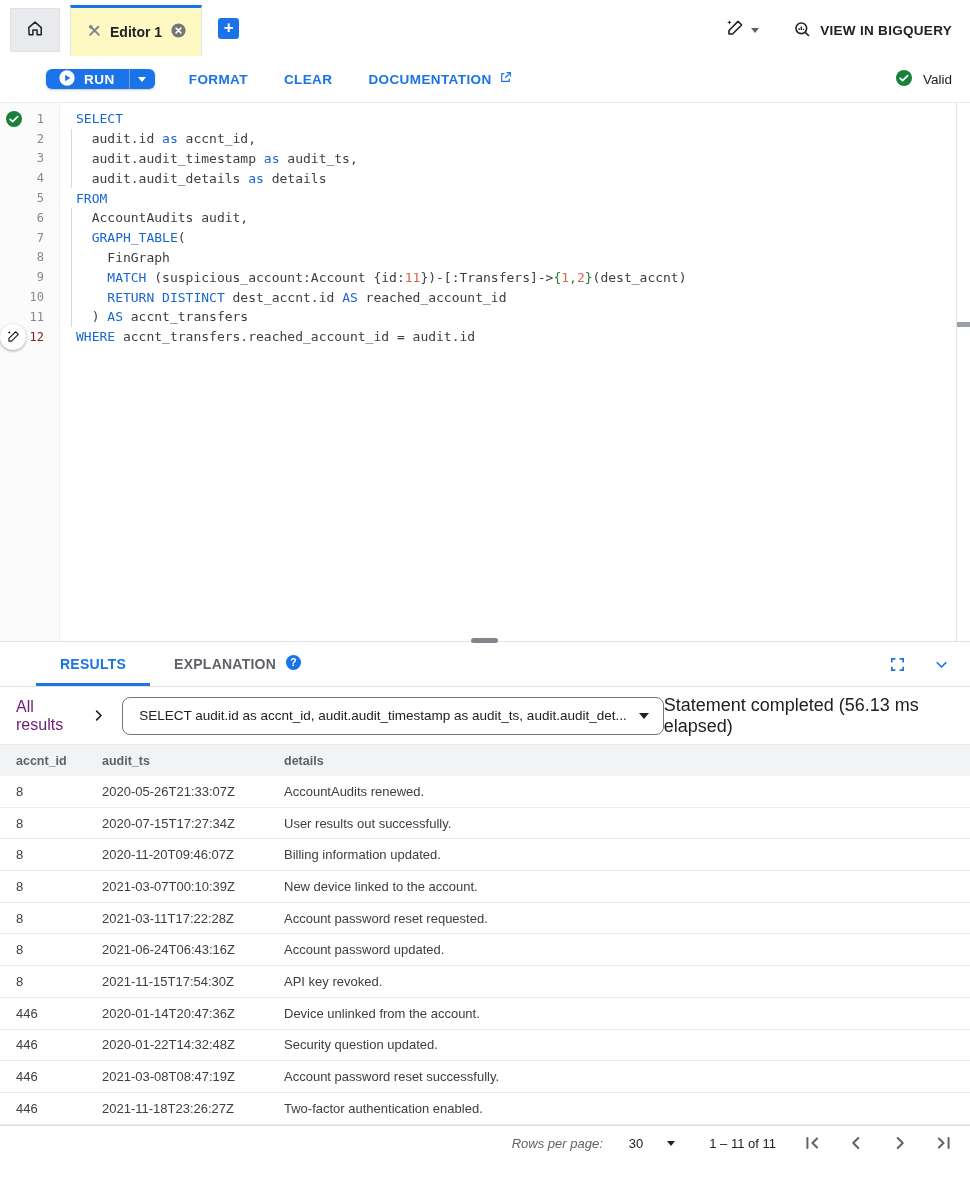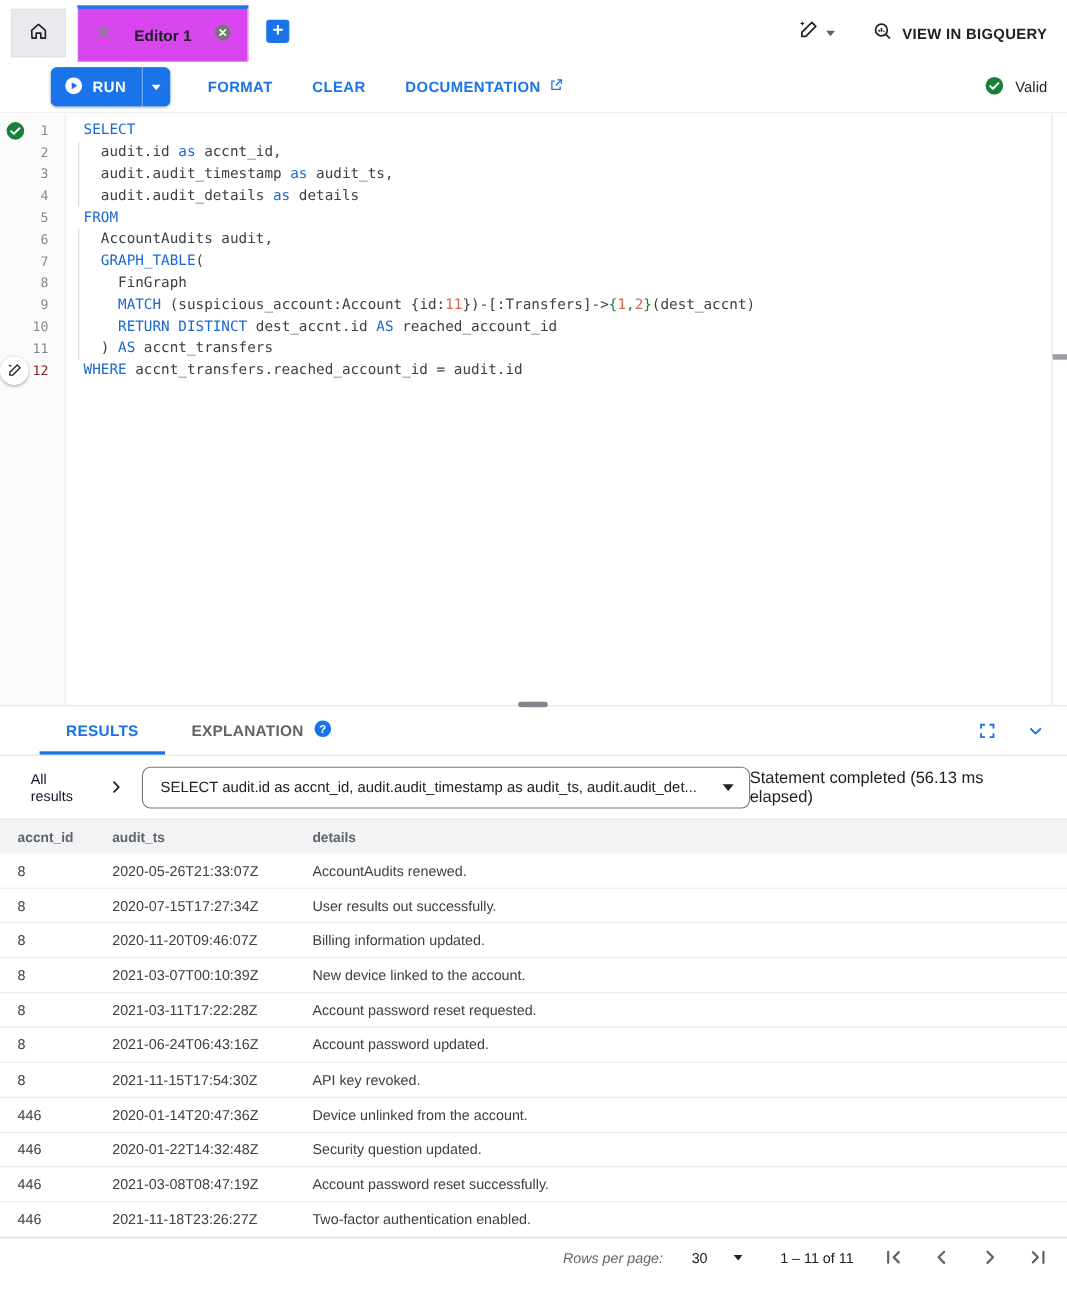--- a/index.html
+++ b/index.html
@@ -2,31 +2,31 @@
 <html><head>
 <meta charset="utf-8">
 <style>
   * { margin:0; padding:0; box-sizing:border-box; }
   html,body { width:970px; height:1180px; }
   body { font-family:"Liberation Sans", sans-serif; background:#fff; color:#202124; overflow:hidden; position:relative; }
 
   
   .tabbar { height:56px; display:flex; align-items:flex-end; background:#fff; position:relative; }
   .home-tab { width:50px; height:44px; margin:0 0 4px 10px; background:#e9eaed; border:1px solid #dfe1e5; display:flex; align-items:center; justify-content:center; cursor:pointer; }
-  .editor-tab { height:51px; margin-left:10px; padding:0 14px 0 16px; background:#d946ef; border-left:1px solid #e4e6ea; border-right:1px solid #e4e6ea; border-top:3px solid #1a73e8; display:flex; align-items:center; gap:20px; }
+  .editor-tab { height:51px; margin-left:10px; padding:0 14px 0 16px; background:#fef9c3; border-left:1px solid #e4e6ea; border-right:1px solid #e4e6ea; border-top:3px solid #1a73e8; display:flex; align-items:center; gap:8px; }
   .editor-tab .tab-label { font-size:14px; font-weight:bold; color:#202124; }
   .new-tab { width:21px; height:21px; margin:0 0 17px 16px; background:#1a73e8; border-radius:3px; color:#fff; font-size:17px; line-height:19px; text-align:center; font-weight:bold; cursor:pointer; }
   .tabbar-right { margin-left:auto; display:flex; align-items:center; gap:34px; padding-right:18px; margin-bottom:14px; }
   .magic-btn { display:flex; align-items:center; gap:7px; cursor:pointer; }
   .viewbq { display:flex; align-items:center; gap:8px; cursor:pointer; }
   .viewbq span { font-size:13.5px; font-weight:bold; letter-spacing:.3px; color:#202124; }
 
   
   .toolbar { height:47px; display:flex; align-items:center; padding-left:46px; border-bottom:1px solid #e8eaed; background:#fff; }
-  .runbtn { display:flex; height:36px; border-radius:6px; overflow:hidden; box-shadow:0 1px 2px rgba(60,64,67,.3); cursor:pointer; }
+  .runbtn { display:flex; height:20px; border-radius:6px; overflow:hidden; box-shadow:0 1px 2px rgba(60,64,67,.3); cursor:pointer; }
   .run-main { background:#1a73e8; color:#fff; display:flex; align-items:center; gap:8px; padding:0 14px 0 12px; font-size:13.5px; font-weight:bold; letter-spacing:.5px; }
   .run-caret { background:#1a73e8; width:26px; display:flex; align-items:center; justify-content:center; border-left:1px solid rgba(255,255,255,.35); }
   .tool-link { font-size:13.5px; font-weight:bold; letter-spacing:.4px; color:#1a73e8; cursor:pointer; display:flex; align-items:center; gap:7px; }
   .tool-link.m1 { margin-left:34px; } .tool-link.m2 { margin-left:36px; } .tool-link.m3 { margin-left:36px; }
   .valid-box { margin-left:auto; margin-right:18px; display:flex; align-items:center; gap:10px; font-size:13.5px; color:#202124; }
 
   
   .editor { position:relative; height:538px; background:#fff; }
   .gutter-bg { position:absolute; left:0; top:0; bottom:0; width:60px; background:#fbfbfb; border-right:1px solid #ececec; }
   .code-lines { position:relative; padding-top:6px; }
@@ -45,25 +45,25 @@
   .results { position:relative; border-top:1px solid #e4e4e4; height:539px; background:#fff; }
   .resize-handle { position:absolute; top:-4px; left:calc(50% - 14px); width:27px; height:5px; border-radius:3px; background:#80868b; cursor:row-resize; }
   .rtabs { height:45px; display:flex; align-items:stretch; border-bottom:1px solid #e0e0e0; padding-left:36px; }
   .rtab { display:flex; align-items:center; gap:9px; padding:0 24px; font-size:14px; font-weight:bold; letter-spacing:.25px; color:#5f6368; cursor:pointer; position:relative; }
   .rtab.active { color:#1a73e8; }
   .rtab.active::after { content:""; position:absolute; left:0; right:0; bottom:0; height:3px; background:#1a73e8; }
   .rtabs-icons { margin-left:auto; display:flex; align-items:center; gap:27px; padding-right:20px; }
   .icon-btn { cursor:pointer; display:flex; align-items:center; }
 
   .queryrow { height:57px; display:flex; align-items:center; padding:0 16px; }
-  .all-results { font-size:13px; color:#0f172a;margin-left:12px; }
+  .all-results { font-size:16px; color:#701a75; }
   .qr-chev { margin:0 16px 0 14px; display:flex; cursor:pointer; }
   .qselect { width:556px; height:38px; border:1px solid #747775; border-radius:8px; display:flex; align-items:center; padding:0 14px 0 16px; gap:12px; cursor:pointer; background:#fff; }
   .qselect .qtext { font-size:13.5px; color:#202124; white-space:nowrap; overflow:hidden; flex:1; }
-  .qstatus { margin-left:auto; font-size:15px; color:#202124; }
+  .qstatus { margin-left:auto; font-size:18px; color:#202124; }
 
   .tbl { width:100%; }
   .thead, .trow { display:grid; grid-template-columns:86px 182px 1fr; }
   .thead { background:#f2f3f4; height:32px; border-top:1px solid #e8eaed; }
   .hcell { display:flex; align-items:center; padding-left:16px; font-size:12.5px; font-weight:bold; color:#5f6368; }
   .trow { height:31.7px; border-bottom:1px solid #e9eaec; }
   .tcell { display:flex; align-items:center; padding-left:16px; font-size:13px; color:#3c4043; white-space:nowrap; }
 
   .pagerow { height:36px; border-top:1px solid #e0e0e0; display:flex; align-items:center; justify-content:flex-end; padding-right:14px; }
   .rpp-label { font-size:13px; color:#5f6368;font-style:italic; }

